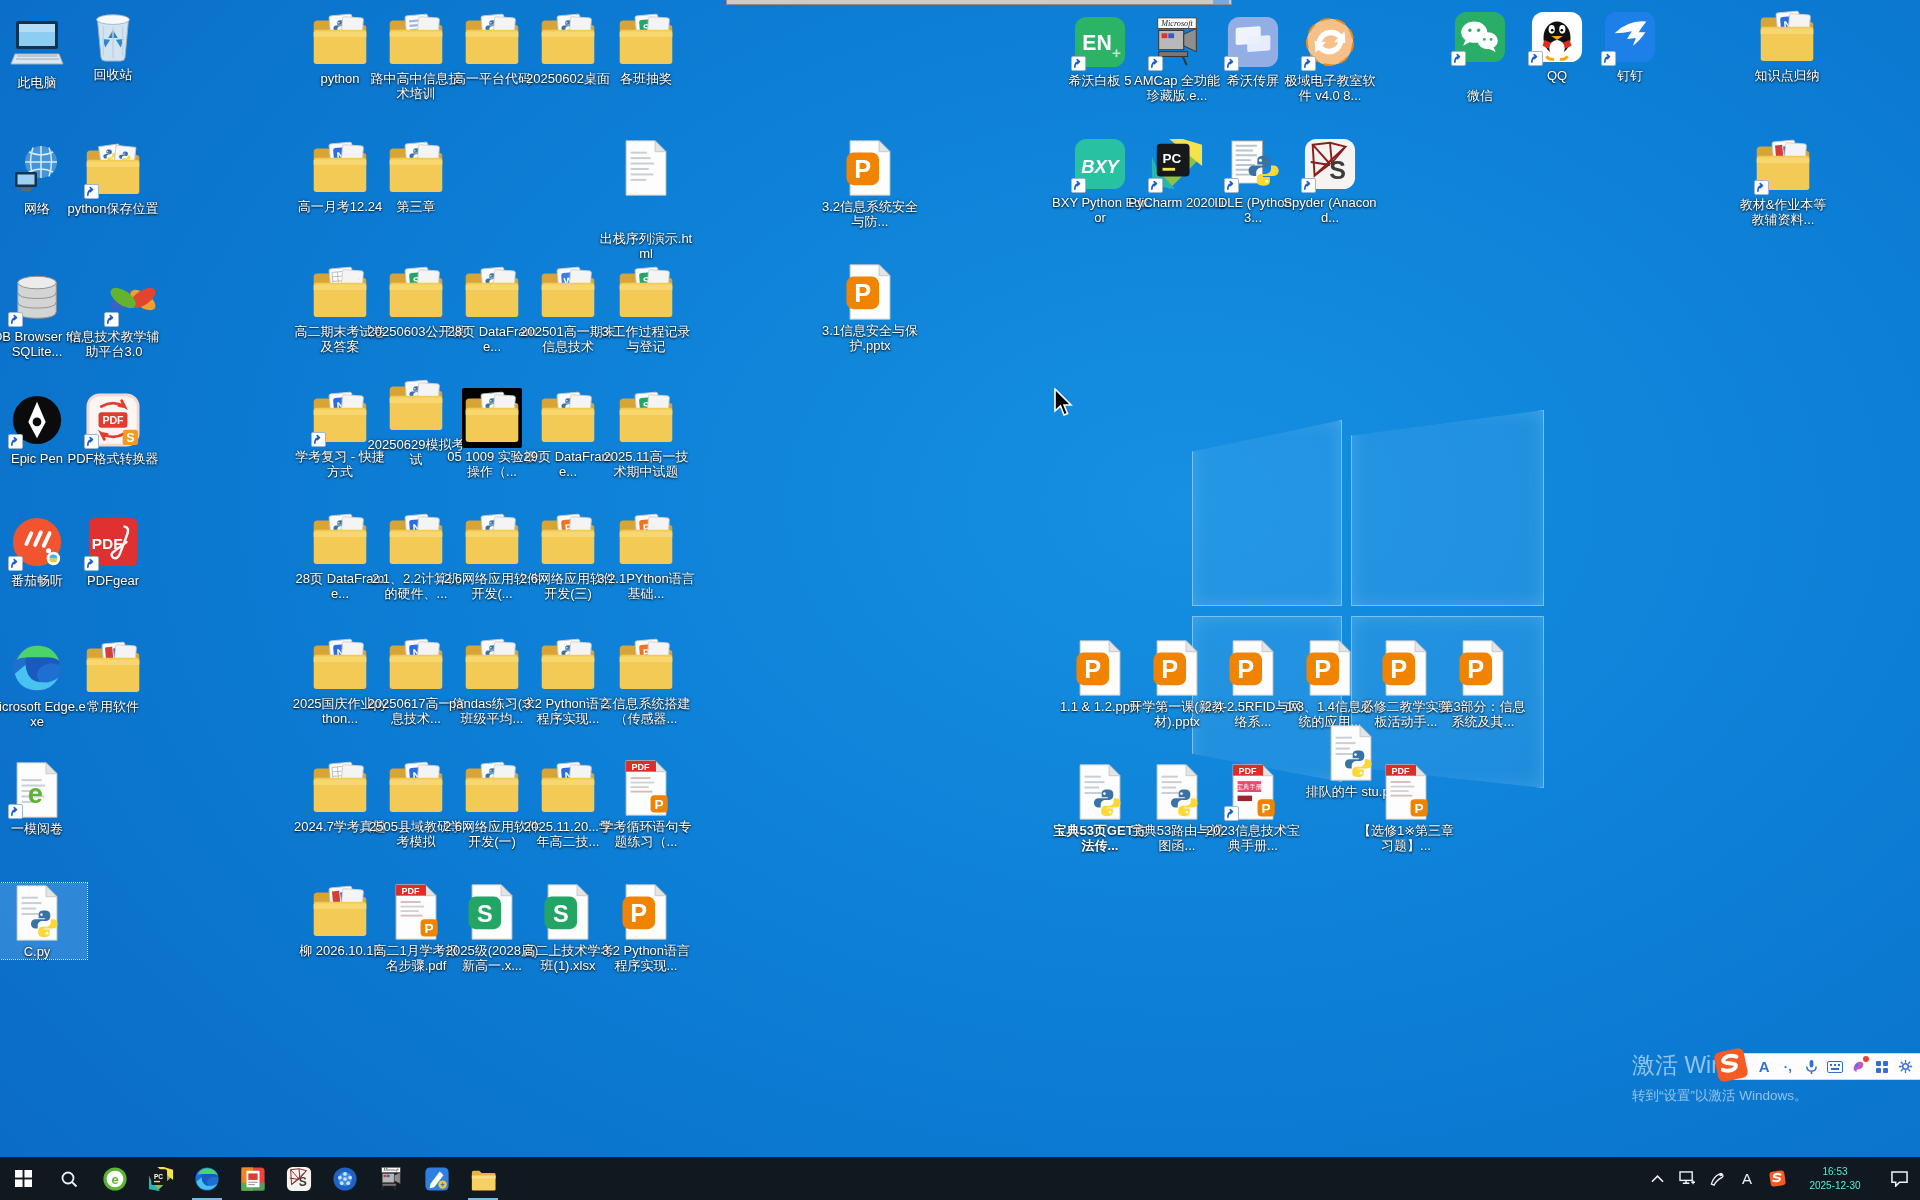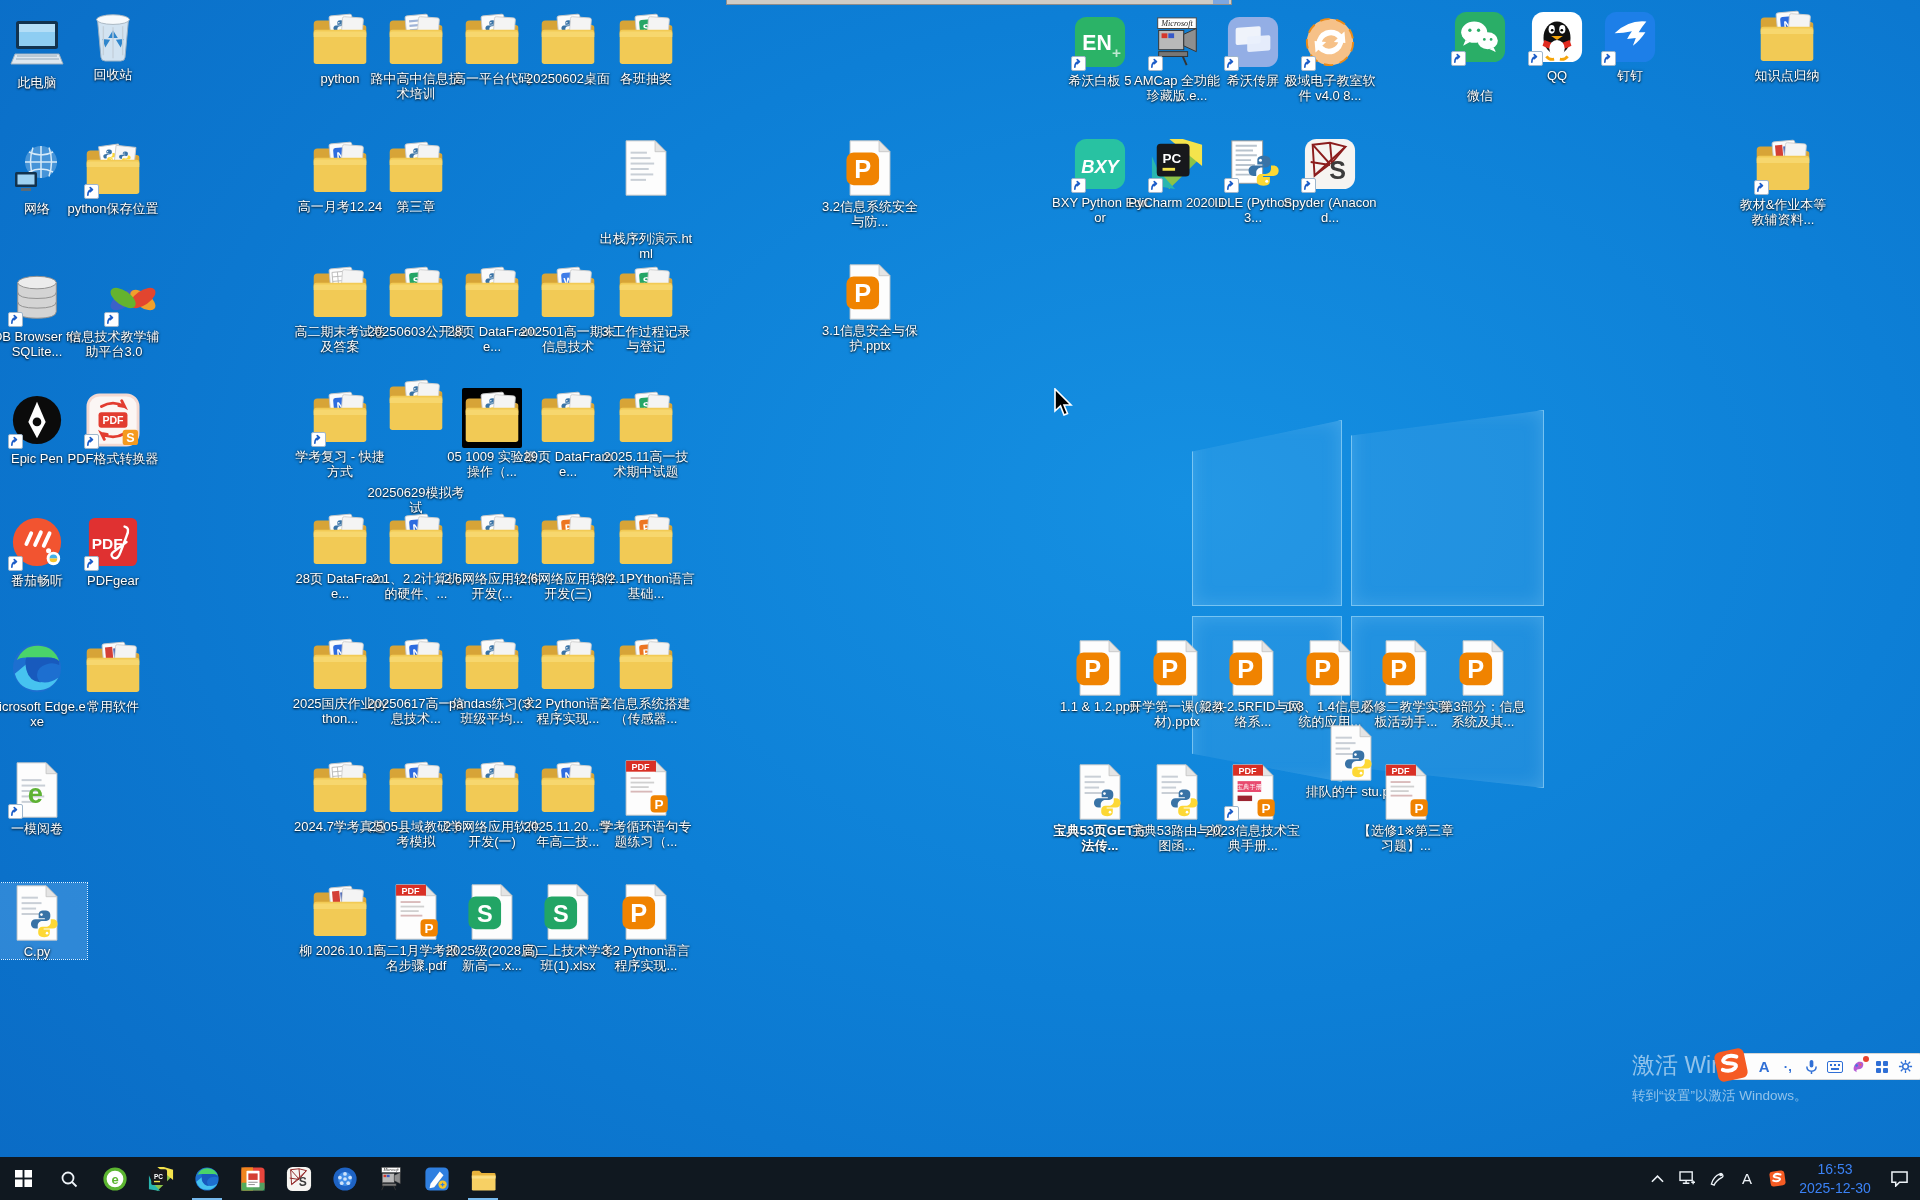--- a/index.html
+++ b/index.html
@@ -44,21 +44,21 @@
   .ime-slogo { position:absolute; left:-18px; top:-6px; width:34px; height:34px; transform:rotate(-12deg); z-index:21; }
   .reddot { position:absolute; width:6px; height:6px; border-radius:50%; background:#e6422e; right:-2px; top:-2px; }
 
   
   .taskbar { position:absolute; left:0; bottom:0; width:1920px; height:43px; background:#101820; display:flex; align-items:stretch; z-index:30; }
   .tb-left { display:flex; align-items:stretch; }
   .tb-item { width:46px; display:flex; align-items:center; justify-content:center; position:relative; }
   .tb-item .openline { position:absolute; bottom:0; left:8px; right:8px; height:2.5px; background:#76b9ed; }
   .tb-right { margin-left:auto; display:flex; align-items:center; }
   .tray-item { width:30px; height:43px; display:flex; align-items:center; justify-content:center; color:#eef3f8; font-size:14px; }
-  .clock { width:86px; text-align:center; color:#3b82f6; font-size:14px; line-height:1.35; }
+  .clock { width:86px; text-align:center; color:#5eead4; font-size:10px; line-height:1.35; }
   .action-center { width:42px; height:43px; display:flex; align-items:center; justify-content:center; }
 </style>
 </head>
 <body>
 
 <div style="position:absolute;inset:0;">
   <div class="winlogo">
     <div class="pane tl"></div>
       <div class="pane tr"></div>
       <div class="pane bl"></div>
@@ -628,21 +628,21 @@
   <path d="M3 23 q0-3 3-3 h52 q3 0 3 3 v3 H3 z" fill="#f7d76e"></path>
         </svg>
         <span class="shortcut-badge">
           <svg width="11" height="11" viewBox="0 0 12 12">
             <path d="M2 10 Q2 4 7 4 M7 4 L4.6 1.8 M7 4 L4.6 6.2" fill="none" stroke="#1b5cc8" stroke-width="1.8" stroke-linecap="round"></path>
           </svg>
         </span>
       </div>
       <div class="dlabel">学考复习 - 快捷方式</div>
     </div>
-    <div class="dicon" style="left: 366px; top: 376px; gap: 48px;">
+    <div class="dicon" style="left: 366px; top: 376px;">
       <div class="dart">
         <svg viewBox="0 0 64 60" width="58" height="55">
   <path d="M3 12 q0-4 4-4 h13 l5 5 h33 q3 0 3 3 v7 H3 z" fill="#d7a437"></path>
   <g transform="rotate(-5 32 16)">
             <rect x="21" y="2" width="25" height="30" rx="2" fill="#fbfbfb" stroke="#c9c9c9"></rect>
             <g transform="translate(24,7) scale(0.75)">
  <path d="M12 1 C8 1 7.4 2.8 7.4 4.6 V7.4 H12.5 V8.2 H4.8 C2.5 8.2 1 9.8 1 12 c0 2.2 1.5 3.8 3.8 3.8 H6.6 V13.4 C6.6 11.2 8.4 9.6 10.6 9.6 h3 c1.9 0 3.4-1.5 3.4-3.4 V4.6 C17 2.8 16 1 12 1 z" fill="#3973a6"></path>
  <path d="M12 23 c4 0 4.6-1.8 4.6-3.6 V16.6 H11.5 V15.8 h7.7 c2.3 0 3.8-1.6 3.8-3.8 0-2.2-1.5-3.8-3.8-3.8 H17.4 V10.6 c0 2.2-1.8 3.8-4 3.8 h-3 c-1.9 0-3.4 1.5-3.4 3.4 v1.6 C7 21.2 8 23 12 23 z" fill="#fdd835"></path>
  <circle cx="9.7" cy="4.3" r="1.1" fill="#fff"></circle>
               <circle cx="14.3" cy="19.7" r="1.1" fill="#fff"></circle>

